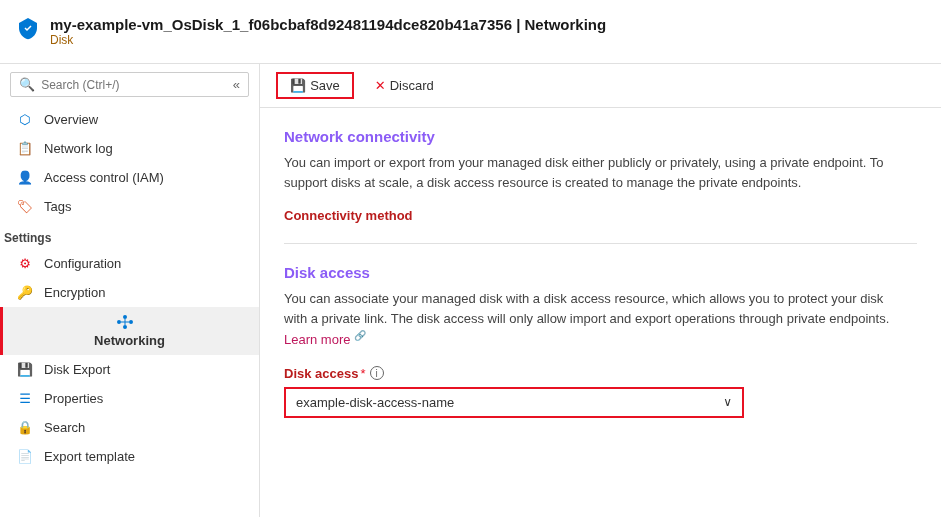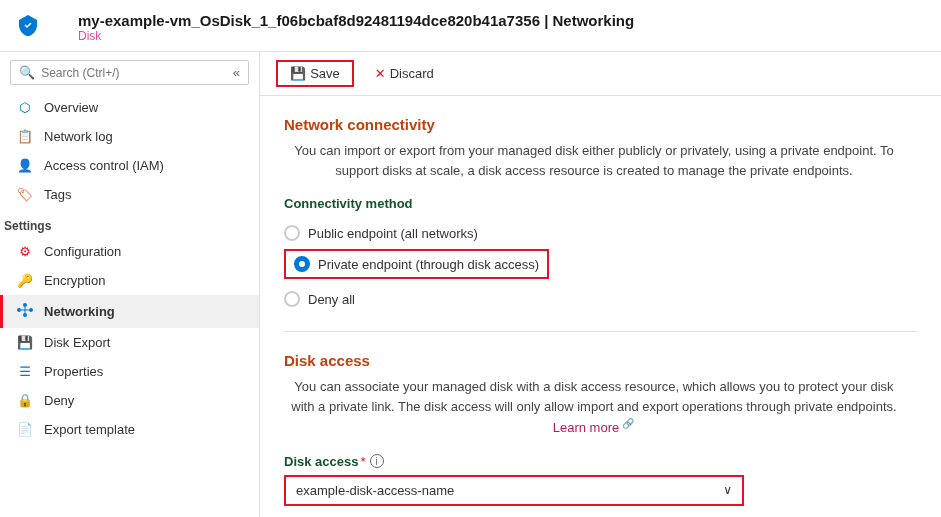--- a/index.html
+++ b/index.html
@@ -1,45 +1,45 @@
 <!DOCTYPE html>
 <html><head>
   <meta charset="utf-8">
   <style>
     * { box-sizing: border-box; margin: 0; padding: 0; }
     body { font-family: 'Segoe UI', Arial, sans-serif; font-size: 13px; color: #333; background: #fff; display: flex; flex-direction: column; height: 517px; overflow: hidden; }
 
     
-    .header { display: flex; align-items: flex-end; padding: 8px 16px; border-bottom: 1px solid #e0e0e0; background: #fff; min-height: 52px; gap: 28px; }
+    .header { display: flex; align-items: flex-start; padding: 16px 16px; border-bottom: 1px solid #e0e0e0; background: #fff; min-height: 52px; }
     .header-icon { color: #0078d4; font-size: 22px; margin-right: 10px; }
     .header-title { font-size: 15px; font-weight: 600; color: #1a1a1a; }
-    .header-subtitle { font-size: 12px; color: #ec4899; }
+    .header-subtitle { font-size: 12px; color: #a16207; }
 
     
     .body { display: flex; flex: 1; overflow: hidden; }
 
     
     .sidebar { width: 260px; border-right: 1px solid #e0e0e0; overflow-y: auto; background: #fff; flex-shrink: 0; }
     .nav-item { display: flex; align-items: center; padding: 7px 16px; cursor: pointer; color: #333; font-size: 13px; }
     .nav-item.active-highlight { background: #f0f0f0; border-left: 3px solid #e81123; }
     .nav-icon { width: 18px; margin-right: 10px; text-align: center; flex-shrink: 0; }
     .section-label { font-size: 12px; font-weight: 600; color: #444; padding: 10px 4px 4px; }
 
     
     .main { flex: 1; overflow-y: auto; padding: 0; }
     .toolbar { display: flex; align-items: center; padding: 8px 16px; border-bottom: 1px solid #e0e0e0; gap: 8px; }
     .btn-save { display: flex; align-items: center; gap: 4px; padding: 4px 12px; border: 2px solid #e81123; background: #fff; color: #333; font-size: 13px; cursor: pointer; font-weight: 500; }
     .btn-discard { display: flex; align-items: center; gap: 4px; padding: 4px 12px; border: 1px solid transparent; background: #fff; color: #333; font-size: 13px; cursor: pointer; }
     .content { padding: 20px 24px; }
 
-    .section-title { font-size: 15px; font-weight: 600; margin-bottom: 8px; color: #c2410c; }
-    .description { font-size: 13px; color: #444; line-height: 1.5; margin-bottom: 16px; max-width: 620px; text-align: center; }
+    .section-title { font-size: 15px; font-weight: 600; margin-bottom: 8px; color: #8b5cf6; }
+    .description { font-size: 13px; color: #444; line-height: 1.5; margin-bottom: 16px; max-width: 620px; }
     .description a, .link { color: #be185d; text-decoration: none; }
 
-    .field-label { font-size: 13px; font-weight: 600; margin-bottom: 10px; color: #14532d; }
+    .field-label { font-size: 13px; font-weight: 600; margin-bottom: 10px; color: #b91c1c; }
 
     .radio-group { margin-bottom: 16px; }
     .radio-item { display: flex; align-items: center; gap: 8px; padding: 4px 0; font-size: 13px; }
     .radio-item.selected { display: flex; align-items: center; gap: 8px; padding: 5px 8px; border: 2px solid #e81123; background: #fff; font-size: 13px; }
 
     .radio-circle { width: 16px; height: 16px; border-radius: 50%; border: 2px solid #ccc; display: inline-block; flex-shrink: 0; }
     .radio-circle.selected { border: 5px solid #0078d4; background: #fff; }
 
     .divider { border: none; border-top: 1px solid #e0e0e0; margin: 20px 0; max-width: 700px; }
 
@@ -103,40 +103,40 @@
     <div class="section-label">Settings</div>
 
     <div class="nav-item">
       <span class="nav-icon icon-red">⚙</span>
       <span>Configuration</span>
     </div>
     <div class="nav-item">
       <span class="nav-icon icon-orange">🔑</span>
       <span>Encryption</span>
     </div>
-    <div class="nav-item active-highlight" style="background:#f0f0f0;border-left:3px solid #e81123;padding-left:13px;">
+    <div class="nav-item active-highlight" style="background:#f0f0f0;border-left:3px solid #e81123;padding-left:13px;flex-direction:column;">
       <span class="nav-icon icon-blue">
         <svg width="16" height="16" viewBox="0 0 16 16" fill="#0078d4">
           <path d="M8 1a2 2 0 100 4 2 2 0 000-4zm0 10a2 2 0 100 4 2 2 0 000-4zM2 6a2 2 0 100 4 2 2 0 000-4zm12 0a2 2 0 100 4 2 2 0 000-4z"></path>
           <path d="M8 5v6M4 8h8" stroke="#0078d4" stroke-width="1" fill="none"></path>
         </svg>
       </span>
       <span style="font-weight:600;">Networking</span>
     </div>
     <div class="nav-item">
       <span class="nav-icon icon-blue">💾</span>
       <span>Disk Export</span>
     </div>
     <div class="nav-item">
       <span class="nav-icon icon-blue">☰</span>
       <span>Properties</span>
     </div>
     <div class="nav-item">
       <span class="nav-icon icon-blue">🔒</span>
-      <span>Deny</span>
+      <span>Search</span>
     </div>
     <div class="nav-item">
       <span class="nav-icon icon-teal">📄</span>
       <span>Export template</span>
     </div>
   </div>
 
   <div class="main">
 
     <div class="toolbar">
@@ -151,39 +151,20 @@
     </div>
 
     <div class="content">
 
       <div>
         <div class="section-title">Network connectivity</div>
         <p class="description">You can import or export from your managed disk either publicly or privately, using a private endpoint. To support disks at scale, a disk access resource is created to manage the private endpoints.</p>
 
         <div class="field-label">Connectivity method</div>
 
-        <div class="radio-group">
-          
-          <div class="radio-item">
-            <span class="radio-circle"></span>
-            <span>Public endpoint (all networks)</span>
-          </div>
-
-          
-          <div class="radio-item selected" style="border:2px solid #e81123;padding:5px 8px;display:inline-flex;align-items:center;gap:8px;margin:4px 0;">
-            <span class="radio-circle selected"></span>
-            <span>Private endpoint (through disk access)</span>
-          </div>
-
-          
-          <div class="radio-item" style="margin-top:4px;">
-            <span class="radio-circle"></span>
-            <span>Deny all</span>
-          </div>
-        </div>
       </div>
 
       <hr class="divider">
 
       <div class="disk-access-section">
         <div class="section-title">Disk access</div>
         <p class="description">
           <span>You can associate your managed disk with a disk access resource, which allows you to protect your disk with a private link. The disk access will only allow import and export operations through private endpoints.</span>
           <a class="link" href="#">
             <span>Learn more</span>

